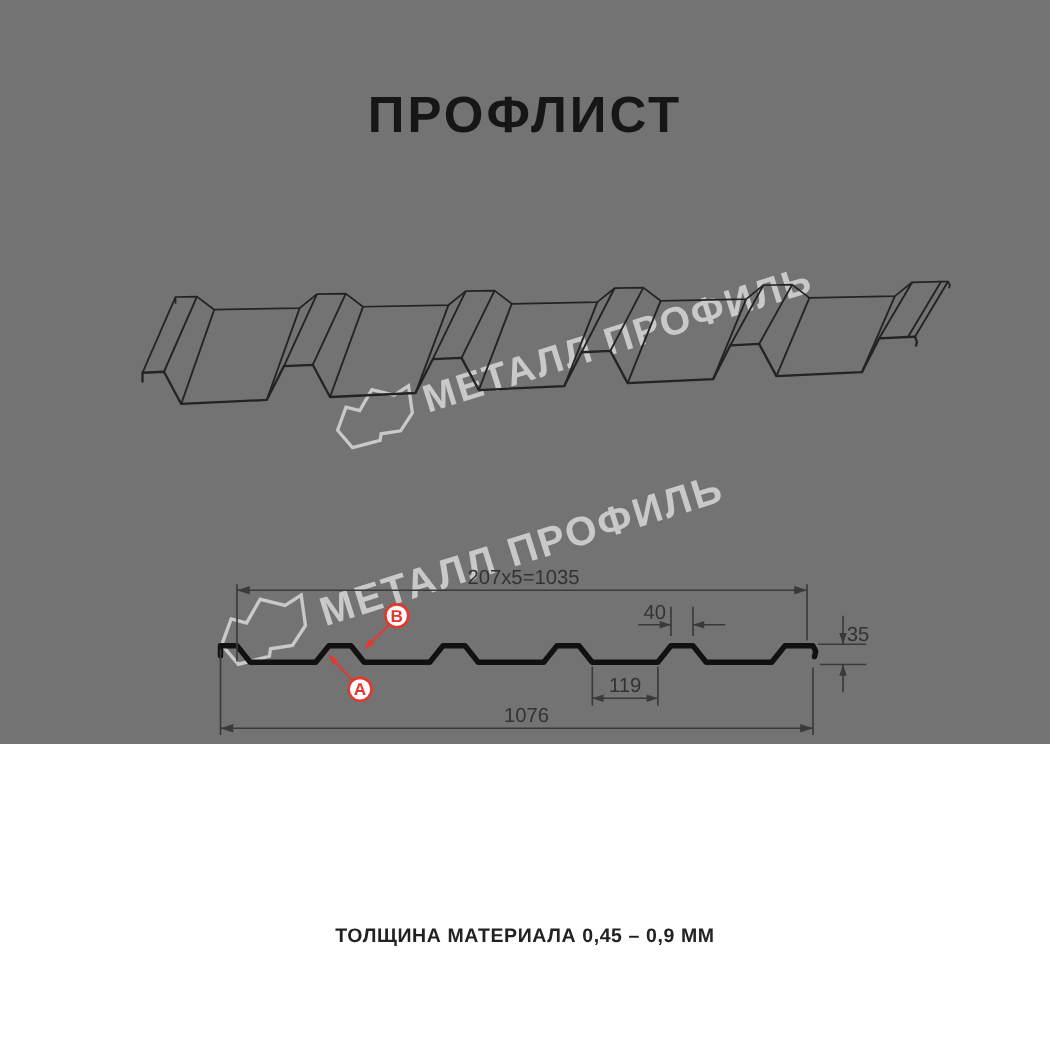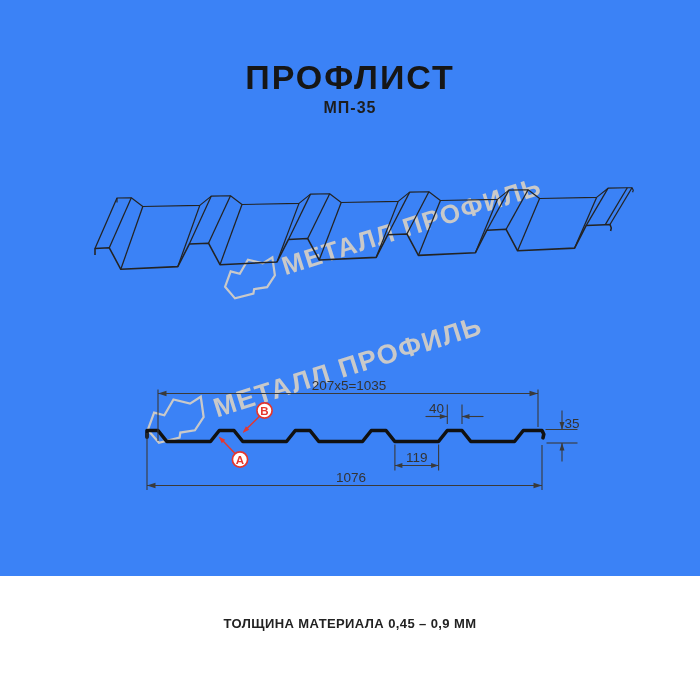--- a/index.html
+++ b/index.html
@@ -1,36 +1,35 @@
 <!DOCTYPE html>
 <html><head>
 <meta charset="utf-8">
 <style>
   html,body{margin:0;padding:0;}
   body{width:700px;height:700px;background:#ffffff;overflow:hidden;}
-  .stage{position:relative;width:700px;height:576px;background:#3b82f6;
+  .stage{position:relative;width:700px;height:496px;background:#737373;
          font-family:"Liberation Sans",sans-serif;}
   .title{position:absolute;left:0;right:0;top:58px;text-align:center;
          font-weight:700;font-size:34px;letter-spacing:2px;color:#161616;}
   .subtitle{position:absolute;left:0;right:0;top:99px;text-align:center;
          font-weight:700;font-size:16px;letter-spacing:1px;color:#1d1d1d;}
   .footer-text{position:absolute;left:0;right:0;top:616px;text-align:center;
          font-weight:700;font-size:13px;letter-spacing:.4px;color:#222222;}
   svg{position:absolute;left:0;top:0;}
   .dim-text{font-family:"Liberation Sans",sans-serif;font-size:13.5px;fill:#333333;}
   .marker-letter{font-family:"Liberation Sans",sans-serif;font-size:11.5px;font-weight:700;}
   .wm-text{font-family:"Liberation Sans",sans-serif;font-weight:700;letter-spacing:1.5px;}
 </style>
 </head>
 <body>
 
 <div class="stage">
 
   <div class="title">ПРОФЛИСТ</div>
-  <div class="subtitle">МП-35</div>
 
   <svg width="700" height="700" viewBox="0 0 700 700">
 
     <g transform="translate(227,303) rotate(-17.5)">
       <path d="M3,-16 L13,-29 L21,-24 L33,-35 L46,-27 L57,-30 L54,-12 L43,-3 L30,-5 L28,-1 L9,-2 Z" fill="none" stroke-width="2.2" stroke="#c9c9c9"></path>
       <text class="wm-text" x="64" y="-9" font-size="26" fill="#c9c9c9">МЕТАЛЛ ПРОФИЛЬ</text>
     </g>
 
     <g transform="translate(150,448) rotate(-17.5)">
       <path transform="scale(1.12)" d="M3,-16 L13,-29 L21,-24 L33,-35 L46,-27 L57,-30 L54,-12 L43,-3 L30,-5 L28,-1 L9,-2 Z" fill="none" stroke-width="2" stroke="#c9c9c9"></path>

